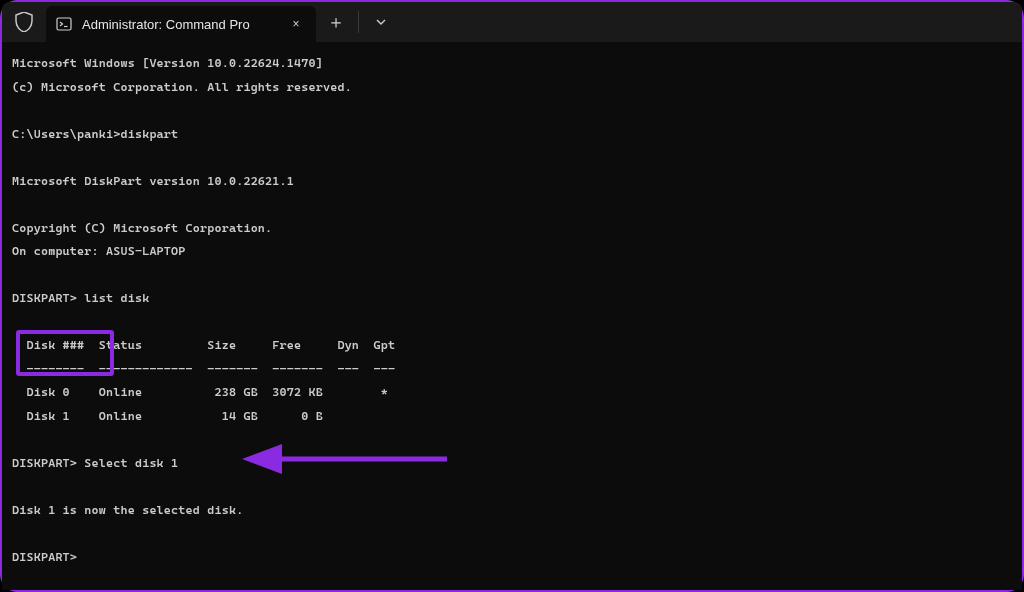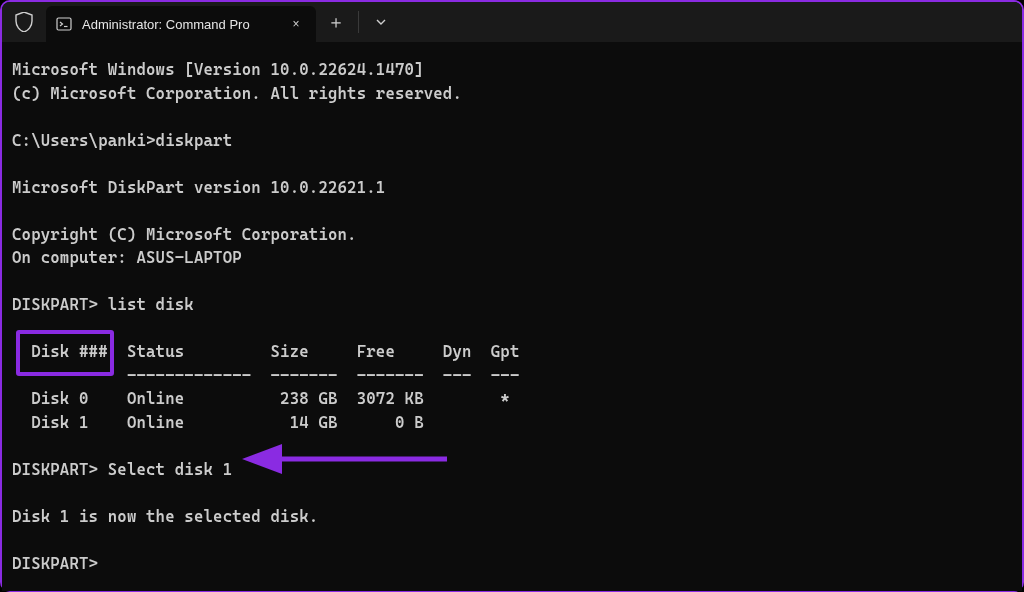--- a/index.html
+++ b/index.html
@@ -1,21 +1,21 @@
 <!DOCTYPE html>
 <html><head>
 <meta charset="utf-8">
 <style>
   * { margin: 0; padding: 0; box-sizing: border-box; }
   html, body { width: 1024px; height: 592px; overflow: hidden; background: #000; }
   .window {
     width: 1024px; height: 592px;
     background: #0c0c0c;
     border: 2px solid #8a2be2;
-    border-radius: 10px;
+    border-radius: 18px;
     display: flex; flex-direction: column;
     position: relative;
     font-family: "Cascadia Mono", "Consolas", monospace;
   }
   .titlebar {
     height: 40px;
     background: #1a1a1a;
     display: flex; align-items: center;
     border-top-left-radius: 8px; border-top-right-radius: 8px;
     font-family: "Segoe UI", sans-serif;
@@ -41,22 +41,22 @@
   }
   .tb-btn {
     width: 40px; height: 40px; display: flex; align-items: center; justify-content: center;
     color: #cfcfcf; font-size: 14px;
   }
   .tb-sep { width:1px; height:22px; background:#3a3a3a; margin:0 2px; }
   .terminal {
     flex: 1;
     background: #0c0c0c;
     color: #cccccc;
-    padding: 16px 10px;
-    font-size: 16px;
+    padding: 10px 10px;
+    font-size: 12px;
     line-height: 23.5px;
     white-space: pre;
     font-weight: 600;
     letter-spacing: 0.2px;
     position: relative;
   }
   .hl-box {
     position: absolute;
     border: 4px solid #8a2be2;
     border-radius: 3px;

